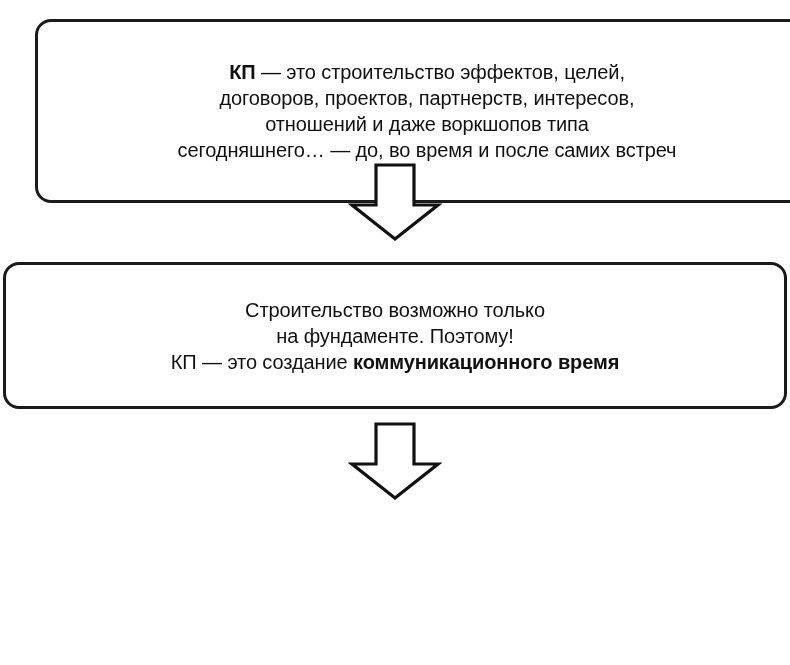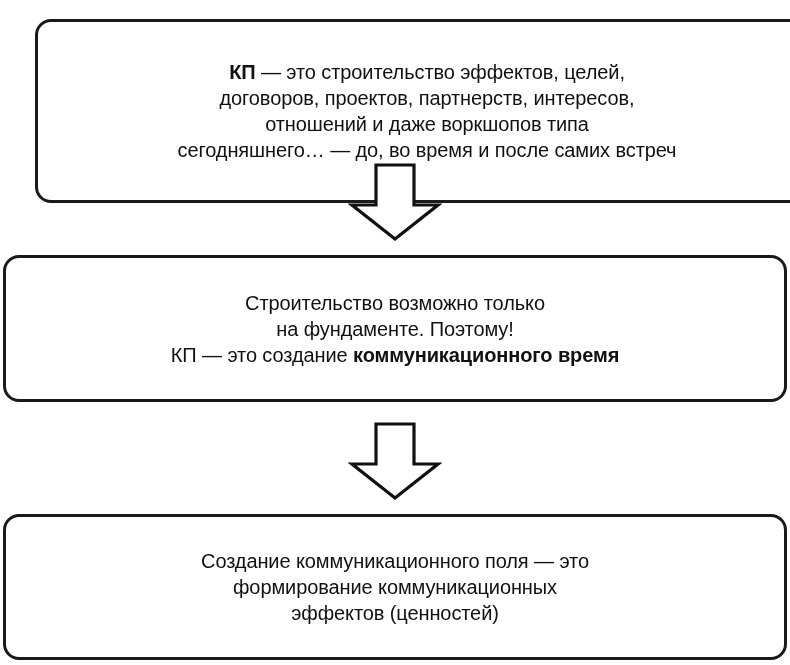--- a/index.html
+++ b/index.html
@@ -36,21 +36,21 @@
     line-height: 26px;
     font-weight: 400;
     letter-spacing: -0.1px;
     padding: 0 20px;
     white-space: pre-line;
   }
   .box-text b {
     font-weight: 700;
   }
   #box-1 { top: 19px;   height: 184px; margin-left: 32px; }
-  #box-2 { top: 255px; height: 147px; }
+  #box-2 { top: 262px; height: 147px; }
   #box-3 { top: 514px; height: 146px; }
 
   .arrow-wrap {
     position: absolute;
     left: 348px;
     width: 94px;
     height: 80px;
   }
   #arrow-1 { top: 162px; }
   #arrow-2 { top: 421px; }
@@ -84,17 +84,14 @@
   <div class="flow-box" id="box-2">
     <div class="box-text">Строительство возможно только<br>на фундаменте. Поэтому!<br>КП — это создание <b>коммуникационного время</b></div>
   </div>
 
   <div class="arrow-wrap" id="arrow-2">
     <svg viewBox="0 0 94 80" xmlns="http://www.w3.org/2000/svg">
       <polygon class="arrow-shape" points="28,3 66,3 66,43 90,43 47,77 4,43 28,43"></polygon>
     </svg>
   </div>
 
-  <div class="flow-box" id="box-3">
-    <div class="box-text">Создание коммуникационного поля — это<br>формирование коммуникационных<br>эффектов (ценностей)</div>
-  </div>
 
 </div>
 
 </body></html>

